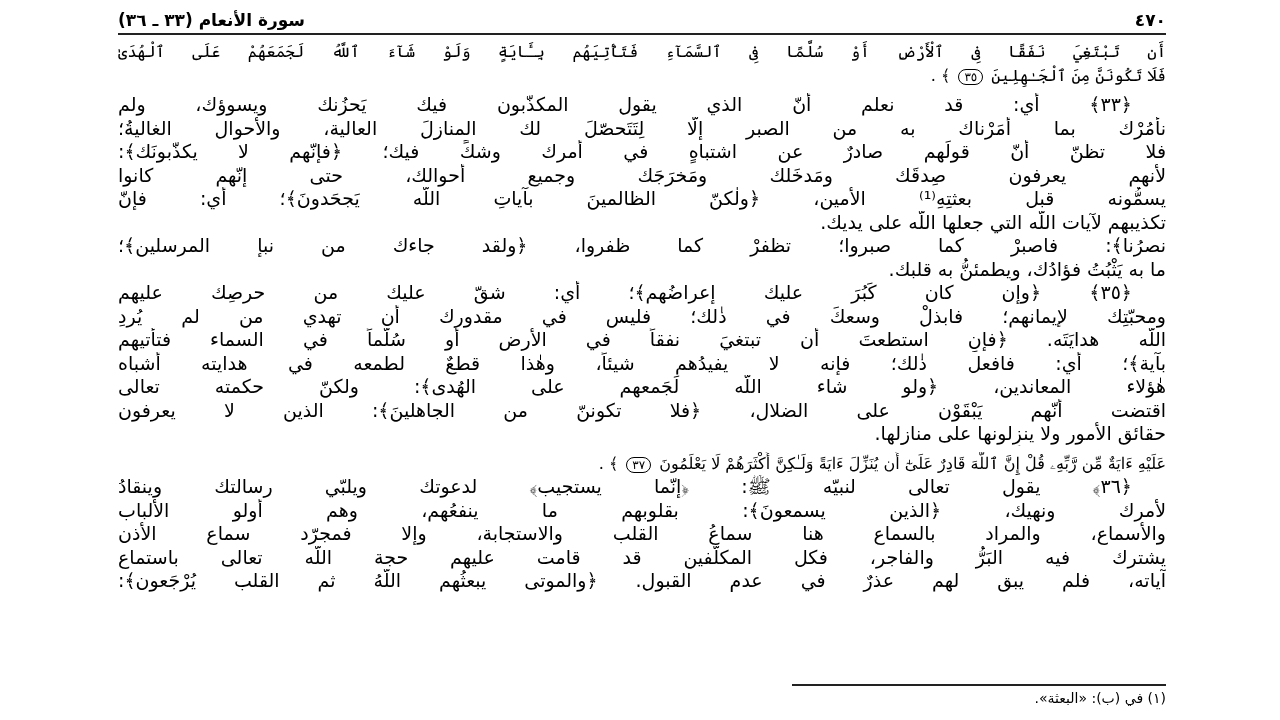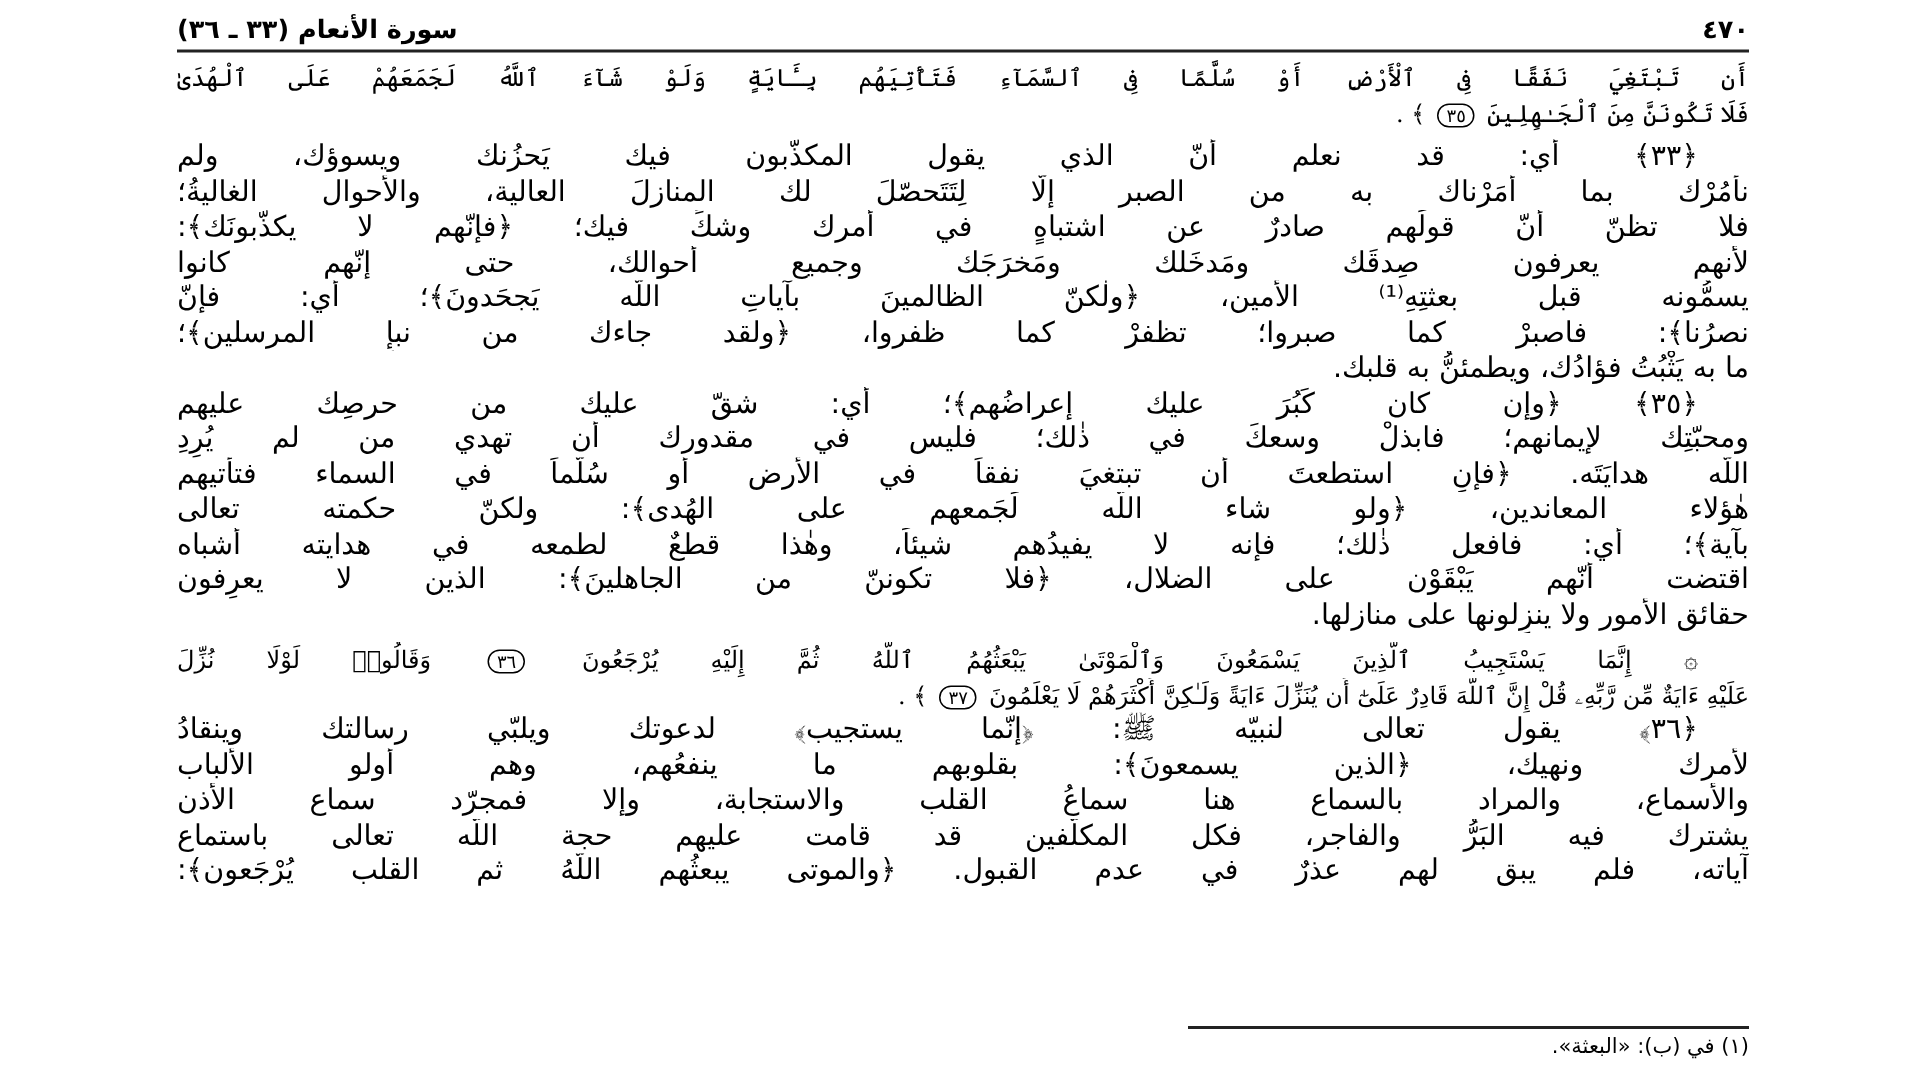--- a/index.html
+++ b/index.html
@@ -40,38 +40,34 @@
       <span class="ayah-mark">٣٥</span>
       <span>﴾ .</span>
     </div>
     <div class="para-gap"></div>
 
     <div class="line ind">﴿٣٣﴾ أي: قد نعلم أنّ الذي يقول المكذّبون فيك يَحزُنك ويسوؤك، ولم</div>
     <div class="line">نأمُرْك بما أمَرْناك به من الصبر إلّا لِتَتَحصّلَ لك المنازلَ العالية، والأحوال الغاليةُ؛</div>
     <div class="line">فلا تظنّ أنّ قولَهم صادرٌ عن اشتباهٍ في أمرك وشكٍّ فيك؛ ﴿فإنّهم لا يكذّبونَك﴾:</div>
     <div class="line">لأنهم يعرفون صِدقَك ومَدخَلك ومَخرَجَك وجميع أحوالك، حتى إنّهم كانوا</div>
     <div class="line">يسمُّونه قبل بعثتِهِ⁽¹⁾ الأمين، ﴿ولٰكنّ الظالمينَ بآياتِ اللّه يَجحَدونَ﴾؛ أي: فإنّ</div>
+    <div class="line last">تكذيبهم لآيات اللّه التي جعلها اللّه على يديك.</div>
 
     <div class="line">نصرُنا﴾: فاصبرْ كما صبروا؛ تظفرْ كما ظفروا، ﴿ولقد جاءك من نبإِ المرسلين﴾؛</div>
     <div class="line last">ما به يَثْبُتُ فؤادُك، ويطمئنُّ به قلبك.</div>
 
     <div class="line ind">﴿٣٥﴾ ﴿وإن كان كَبُرَ عليك إعراضُهم﴾؛ أي: شقّ عليك من حرصِك عليهم</div>
     <div class="line">ومحبّتِك لإيمانهم؛ فابذلْ وسعكَ في ذٰلك؛ فليس في مقدورك أن تهدي من لم يُرِدِ</div>
     <div class="line">اللّه هدايَتَه. ﴿فإنِ استطعتَ أن تبتغيَ نفقاً في الأرض أو سُلّماً في السماء فتأتيهم</div>
+    <div class="line">بآية﴾؛ أي: فافعل ذٰلك؛ فإنه لا يفيدُهم شيئاً، وهٰذا قطعٌ لطمعه في هدايته أشباه</div>
     <div class="line">هٰؤلاء المعاندين، ﴿ولو شاء اللّه لَجَمعهم على الهُدى﴾: ولكنّ حكمته تعالى</div>
-    <div class="line">بآية﴾؛ أي: فافعل ذٰلك؛ فإنه لا يفيدُهم شيئاً، وهٰذا قطعٌ لطمعه في هدايته أشباه</div>
     <div class="line">اقتضت أنّهم يَبْقَوْن على الضلال، ﴿فلا تكوننّ من الجاهلينَ﴾: الذين لا يعرِفون</div>
     <div class="line last">حقائق الأمور ولا ينزِلونها على منازلها.</div>
     <div class="para-gap"></div>
 
-    <div class="line quran ind">
-      <span>۞ إِنَّمَا يَسْتَجِيبُ ٱلَّذِينَ يَسْمَعُونَ وَٱلْمَوْتَىٰ يَبْعَثُهُمُ ٱللَّهُ ثُمَّ إِلَيْهِ يُرْجَعُونَ</span>
-      <span class="ayah-mark">٣٦</span>
-      <span>وَقَالُوا۟ لَوْلَا نُزِّلَ</span>
-    </div>
     <div class="line quran last">
       <span>عَلَيْهِ ءَايَةٌ مِّن رَّبِّهِۦ قُلْ إِنَّ ٱللَّهَ قَادِرٌ عَلَىٰٓ أَن يُنَزِّلَ ءَايَةً وَلَـٰكِنَّ أَكْثَرَهُمْ لَا يَعْلَمُونَ</span>
       <span class="ayah-mark">٣٧</span>
       <span>﴾ .</span>
     </div>
 
     <div class="line ind">﴿٣٦﴾ يقول تعالى لنبيّه ﷺ: ﴿إنّما يستجيب﴾ لدعوتك ويلبّي رسالتك وينقادُ</div>
     <div class="line">لأمرك ونهيك، ﴿الذين يسمعونَ﴾: بقلوبهم ما ينفعُهم، وهم أولو الألباب</div>
     <div class="line">والأسماع، والمراد بالسماع هنا سماعُ القلب والاستجابة، وإلا فمجرّد سماع الأذن</div>
     <div class="line">يشترك فيه البَرُّ والفاجر، فكل المكلّفين قد قامت عليهم حجة اللّه تعالى باستماع</div>

